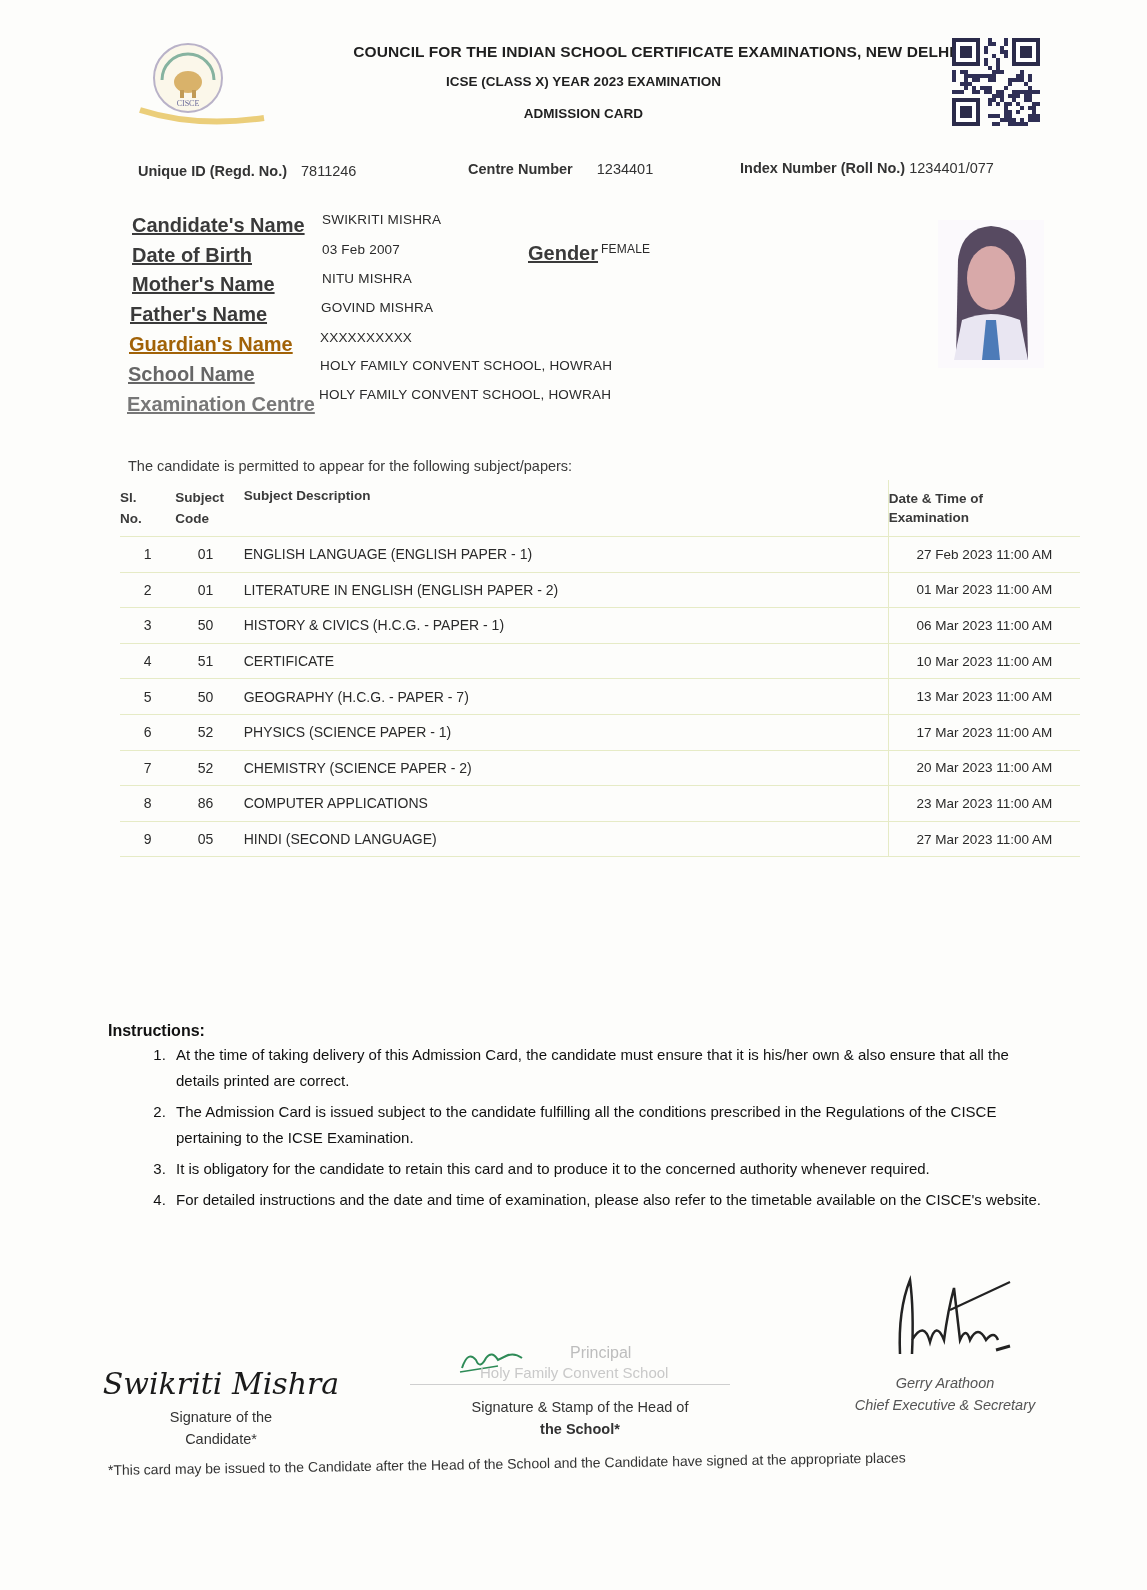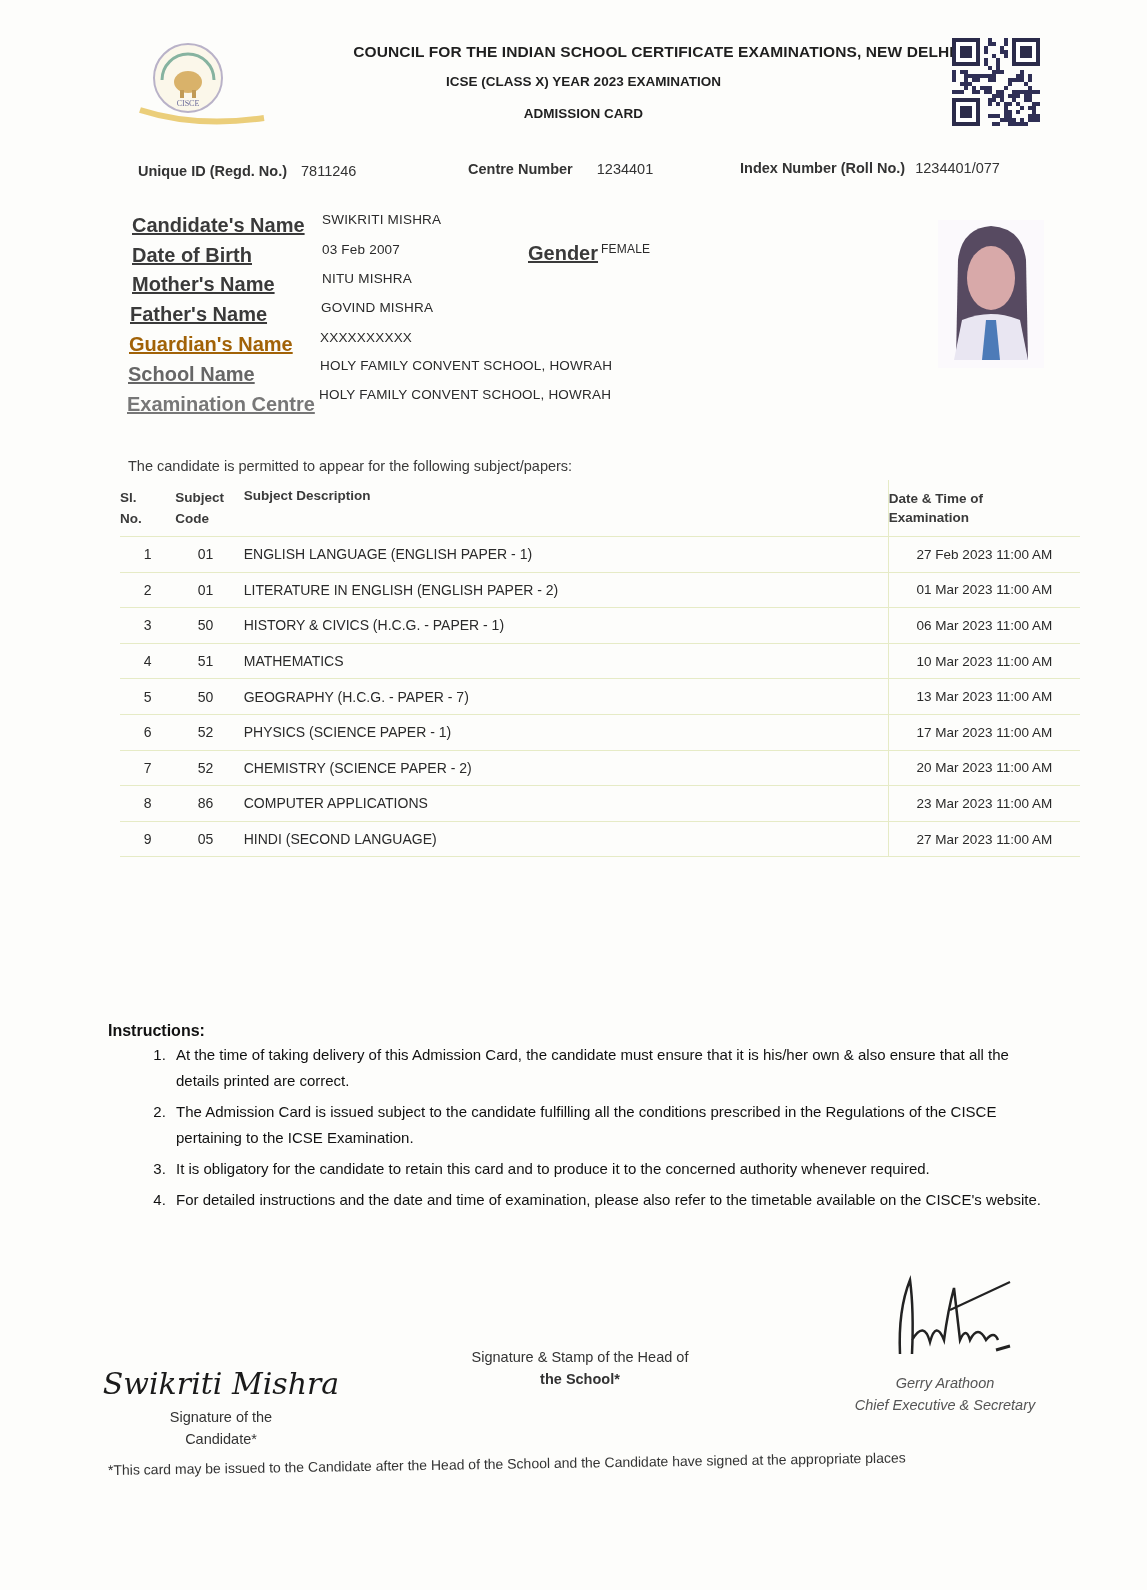--- a/index.html
+++ b/index.html
@@ -203,21 +203,21 @@
 <div class="abs idrow" style="left:138px;">
   <span class="idlbl">Unique ID (Regd. No.)</span>
   <span class="idval" style="margin-left:10px">7811246</span>
 </div>
 <div class="abs idrow" style="left:468px; top:161px;">
   <span class="idlbl">Centre Number</span>
   <span class="idval" style="margin-left:20px">1234401</span>
 </div>
 <div class="abs idrow" style="left:740px; top:160px;">
   <span class="idlbl">Index Number (Roll No.)</span>
-  <span class="idval" style="margin-left:6px">1234401/077</span>
+  <span class="idval" style="">1234401/077</span>
 </div>
 
 <div class="abs details">
   <div class="dlabel" style="top:2px">Candidate's Name</div>
   <div class="dval" style="top:0px">SWIKRITI MISHRA</div>
   <div class="dlabel" style="top:32px">Date of Birth</div>
   <div class="dval" style="top:30px">03 Feb 2007</div>
   <div class="dlabel" style="top:30px; left:396px">Gender</div>
   <div class="dval" style="top:30px; left:469px; font-size:12px">FEMALE</div>
   <div class="dlabel" style="top:61px">Mother's Name</div>
@@ -273,21 +273,21 @@
       </tr>
       <tr class="row">
         <td class="c-sl">3</td>
         <td class="c-code">50</td>
         <td class="c-desc">HISTORY &amp; CIVICS (H.C.G. - PAPER - 1)</td>
         <td class="c-date">06 Mar 2023 11:00 AM</td>
       </tr>
       <tr class="row">
         <td class="c-sl">4</td>
         <td class="c-code">51</td>
-        <td class="c-desc">MATHEMATICS</td>
+        <td class="c-desc">CERTIFICATE</td>
         <td class="c-date">10 Mar 2023 11:00 AM</td>
       </tr>
       <tr class="row">
         <td class="c-sl">5</td>
         <td class="c-code">50</td>
         <td class="c-desc">GEOGRAPHY (H.C.G. - PAPER - 7)</td>
         <td class="c-date">13 Mar 2023 11:00 AM</td>
       </tr>
       <tr class="row">
         <td class="c-sl">6</td>
@@ -324,20 +324,29 @@
   <li>For detailed instructions and the date and time of examination, please also refer to the timetable available on the CISCE's website.</li>
 </ol>
 
 <div class="sig-block" style="left:96px; top:1362px; width:250px;">
   <div style="font-family:'DejaVu Serif', serif; font-style:italic; font-size:30px; color:#1a1a1a; line-height:44px;">Swikriti Mishra</div>
   <div>Signature of the</div>
   <div>Candidate*</div>
 </div>
 
 <div class="sig-block" style="left:430px; top:1340px; width:300px;">
+  <div style="position:relative; height:50px;">
+    <svg class="abs" style="left:28px; top:6px" width="70" height="30" viewBox="0 0 70 30">
+      <path d="M4 22 Q10 4 18 14 Q22 24 28 12 Q34 4 40 14 L48 10 Q56 6 64 12" fill="none" stroke="#2e8b57" stroke-width="2"></path>
+      <path d="M2 26 L40 20" stroke="#2e8b57" stroke-width="1.5"></path>
+    </svg>
+    <div class="abs" style="left:140px; top:2px; color:#bdbdbd; font-size:16px;">Principal</div>
+    <div class="abs" style="left:50px; top:22px; color:#c9c9c9; font-size:15px; white-space:nowrap;">Holy Family Convent School</div>
+    <div class="abs" style="left:-20px; top:44px; width:320px; border-top:1px solid #cfcfcf;"></div>
+  </div>
   <div style="margin-top:6px">Signature &amp; Stamp of the Head of</div>
   <div style="font-weight:bold;">the School*</div>
 </div>
 
 <div class="sig-block" style="left:840px; top:1270px; width:210px;font-style:italic;">
   <svg width="150" height="96" viewBox="0 0 150 96">
     <path d="M30 84 Q28 40 40 10 Q44 40 42 84 M42 70 Q54 50 60 72 Q66 50 74 70 Q78 40 84 18 L90 70 Q96 56 100 70 Q108 54 116 70 Q124 60 128 70" fill="none" stroke="#222" stroke-width="2.5"></path>
     <path d="M80 40 L140 12" stroke="#222" stroke-width="2"></path>
     <path d="M126 80 L140 76" stroke="#222" stroke-width="3"></path>
   </svg>

